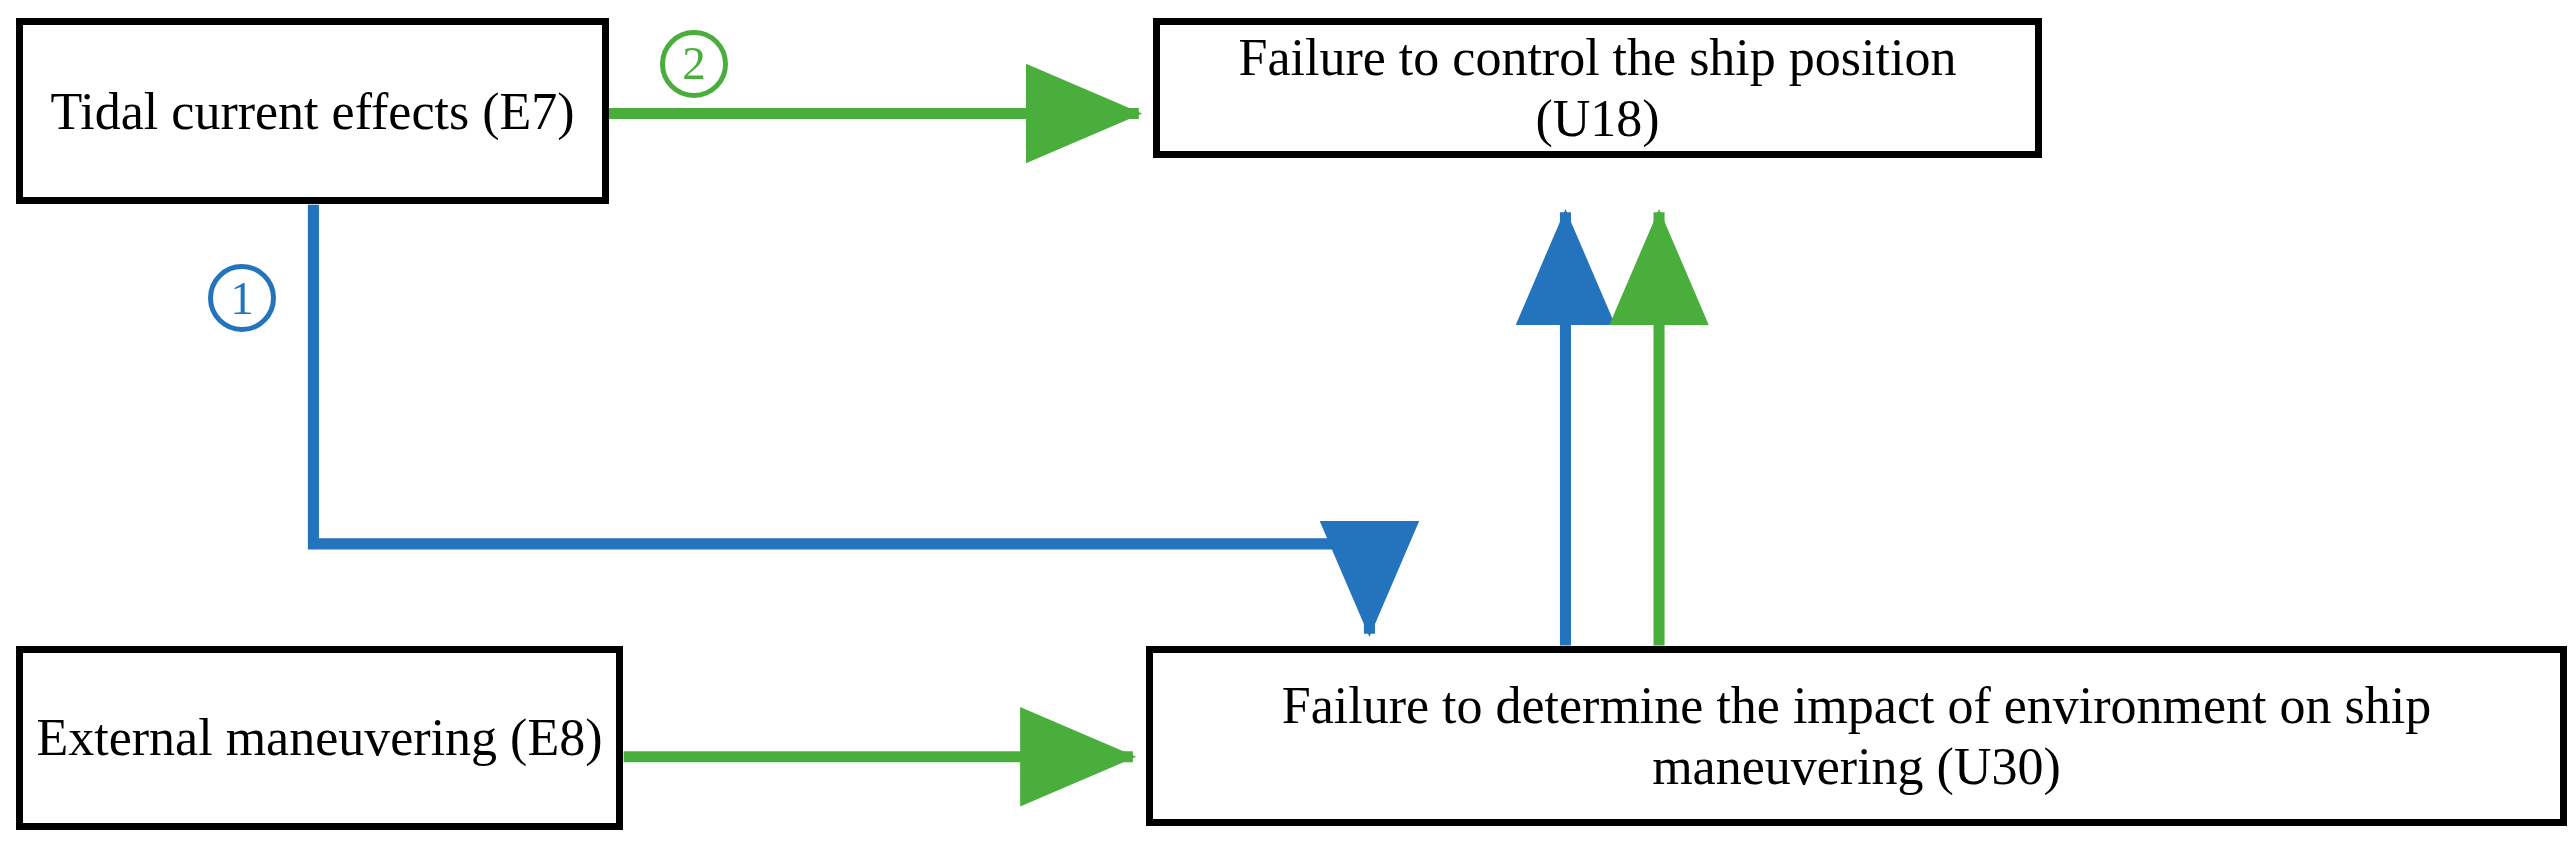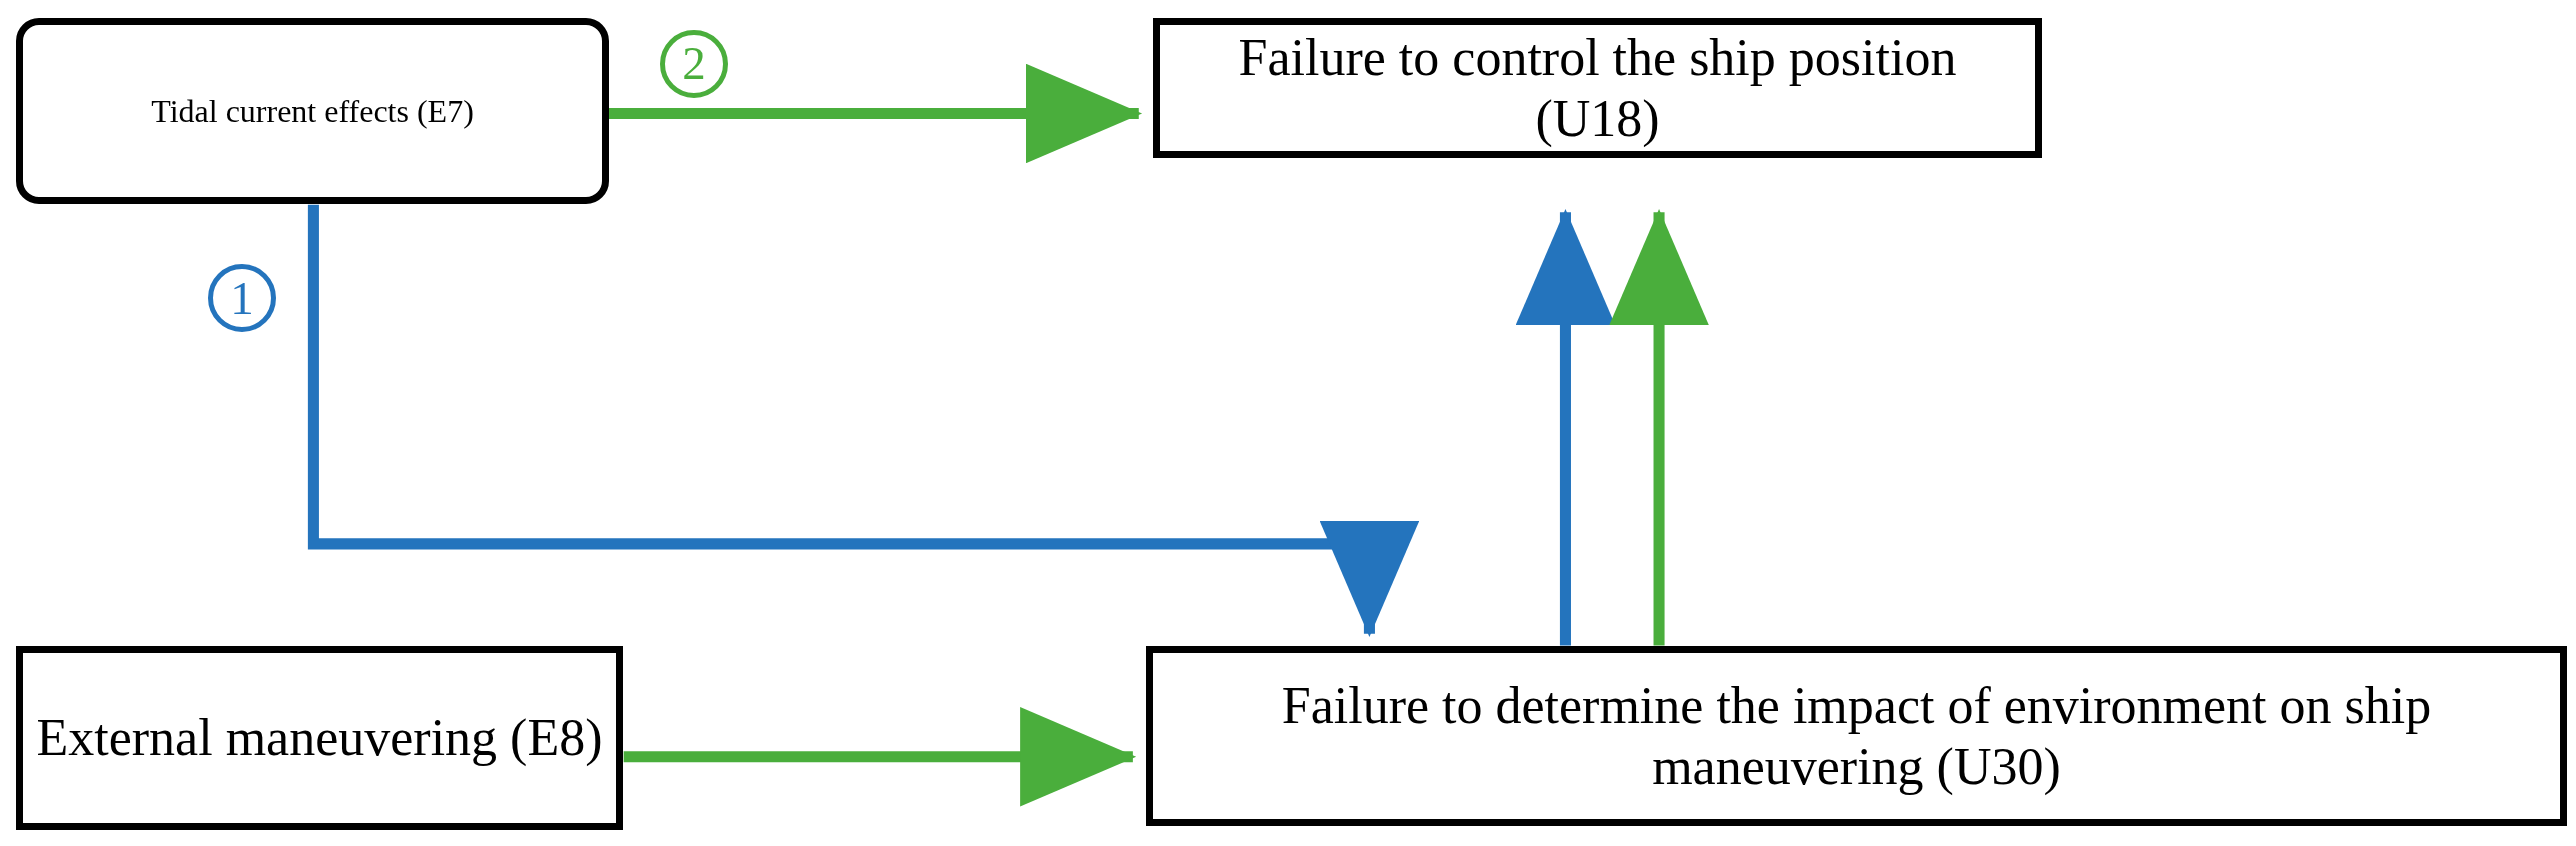--- a/index.html
+++ b/index.html
@@ -28,22 +28,21 @@
     color: #000000;
     line-height: 1.18;
     padding: 2.9px 13.3px;
   }
   .node-label {
     display: block;
     width: 100%;
   }
   #node-e7 {
     left: 16px;  top: 18.4px;  width: 593px;  height: 186px;
-    font-size: 32px;
-    border-radius: 23px;
+    font-size: 52px;
   }
   #node-u18 {
     left: 1153px; top: 18.4px; width: 889px; height: 140px;
     font-size: 52px;
   }
   #node-e8 {
     left: 16px; top: 646px; width: 607px; height: 184px;
     font-size: 52px;
   }
   #node-u30 {

